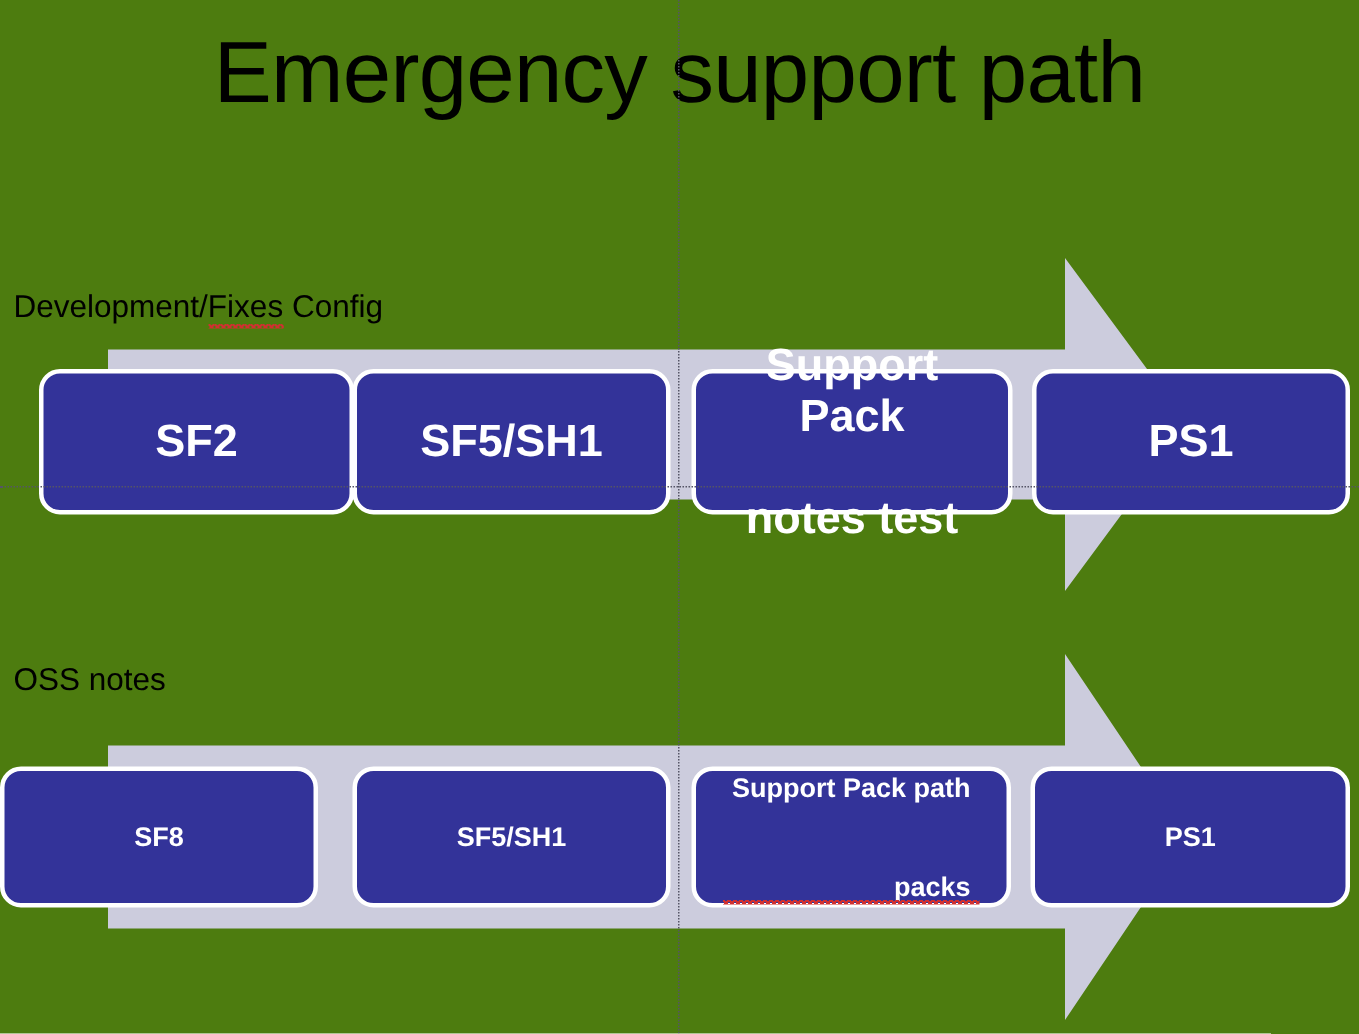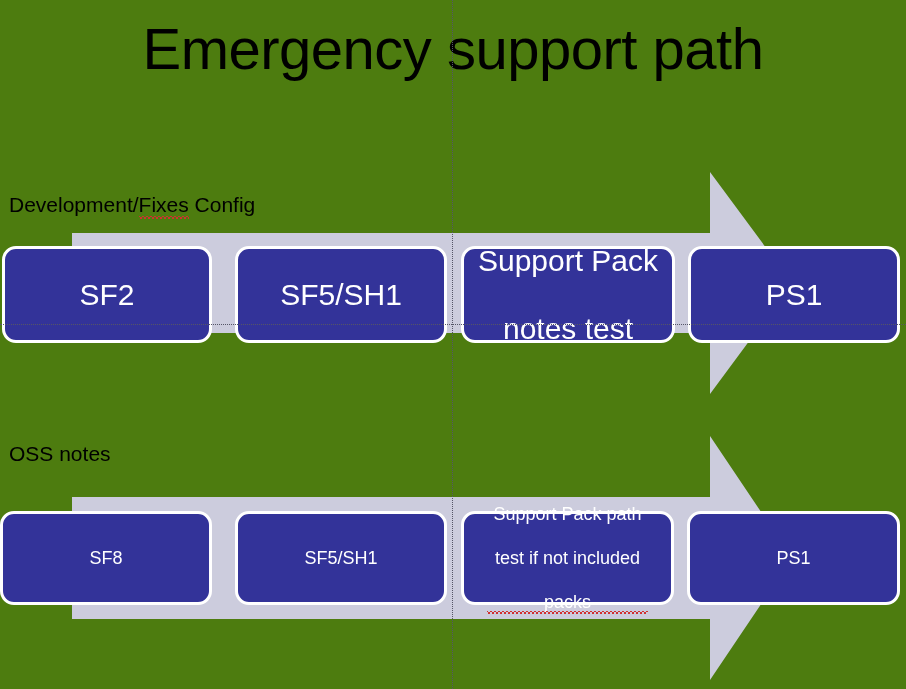--- a/index.html
+++ b/index.html
@@ -102,20 +102,21 @@
     background: #333399;
     border: 3px solid #ffffff;
     border-radius: 14px;
     box-sizing: border-box;
     color: #ffffff;
     display: flex;
     align-items: center;
     justify-content: center;
     text-align: center;
     z-index: 10;
+    font-weight: bold;
   }
   .pbox span { display: block; padding: 0 6px; }
 
   
   .row-top .pbox  { top: 246px; height: 97px; }
   .row-top .pbox  { font-size: 30px; line-height: 34px; }
 
   
   .row-bot .pbox  { top: 511px; height: 94px; }
   .row-bot .pbox  { font-size: 18px; line-height: 22px; }
@@ -131,21 +132,21 @@
     <span>Development/</span><span class="misspell">Fixes</span><span> Config</span>
   </div>
 
   <div class="arrow" style="left:72px; top:170px;">
     <svg width="722" height="226" viewBox="0 0 722 226" aria-hidden="true">
       <polygon points="0,63 638,63 638,2 720,113 638,224 638,163 0,163" fill="#ccccdd"></polygon>
     </svg>
   </div>
 
   <div class="row-top">
-    <div class="pbox" style="left:2px; width:210px;">
+    <div class="pbox" style="left:26px; width:210px;">
       <span>SF2</span>
     </div>
 
     <div class="pbox" style="left:235px; width:212px;">
       <span>SF5/SH1</span>
     </div>
 
     <div class="pbox" style="left:461px; width:214px;">
       <span>
         <span>Support Pack</span><br>
@@ -168,24 +169,24 @@
 
   <div class="row-bot">
     <div class="pbox" style="left:0; width:212px;">
       <span>SF8</span>
     </div>
 
     <div class="pbox" style="left:235px; width:212px;">
       <span>SF5/SH1</span>
     </div>
 
-    <div class="pbox" style="left:461px; width:213px;">
+    <div class="pbox" style="left:461px; width:213px;text-align:right;">
       <span>
         <span>Support Pack path</span><br>
-        <span>test if not included</span><br>
+        <br>
         <span class="misspell misspell-white">packs</span>
       </span>
     </div>
 
     <div class="pbox" style="left:687px; width:213px;">
       <span>PS1</span>
     </div>
   </div>
 
   <div class="guide-h"></div>

